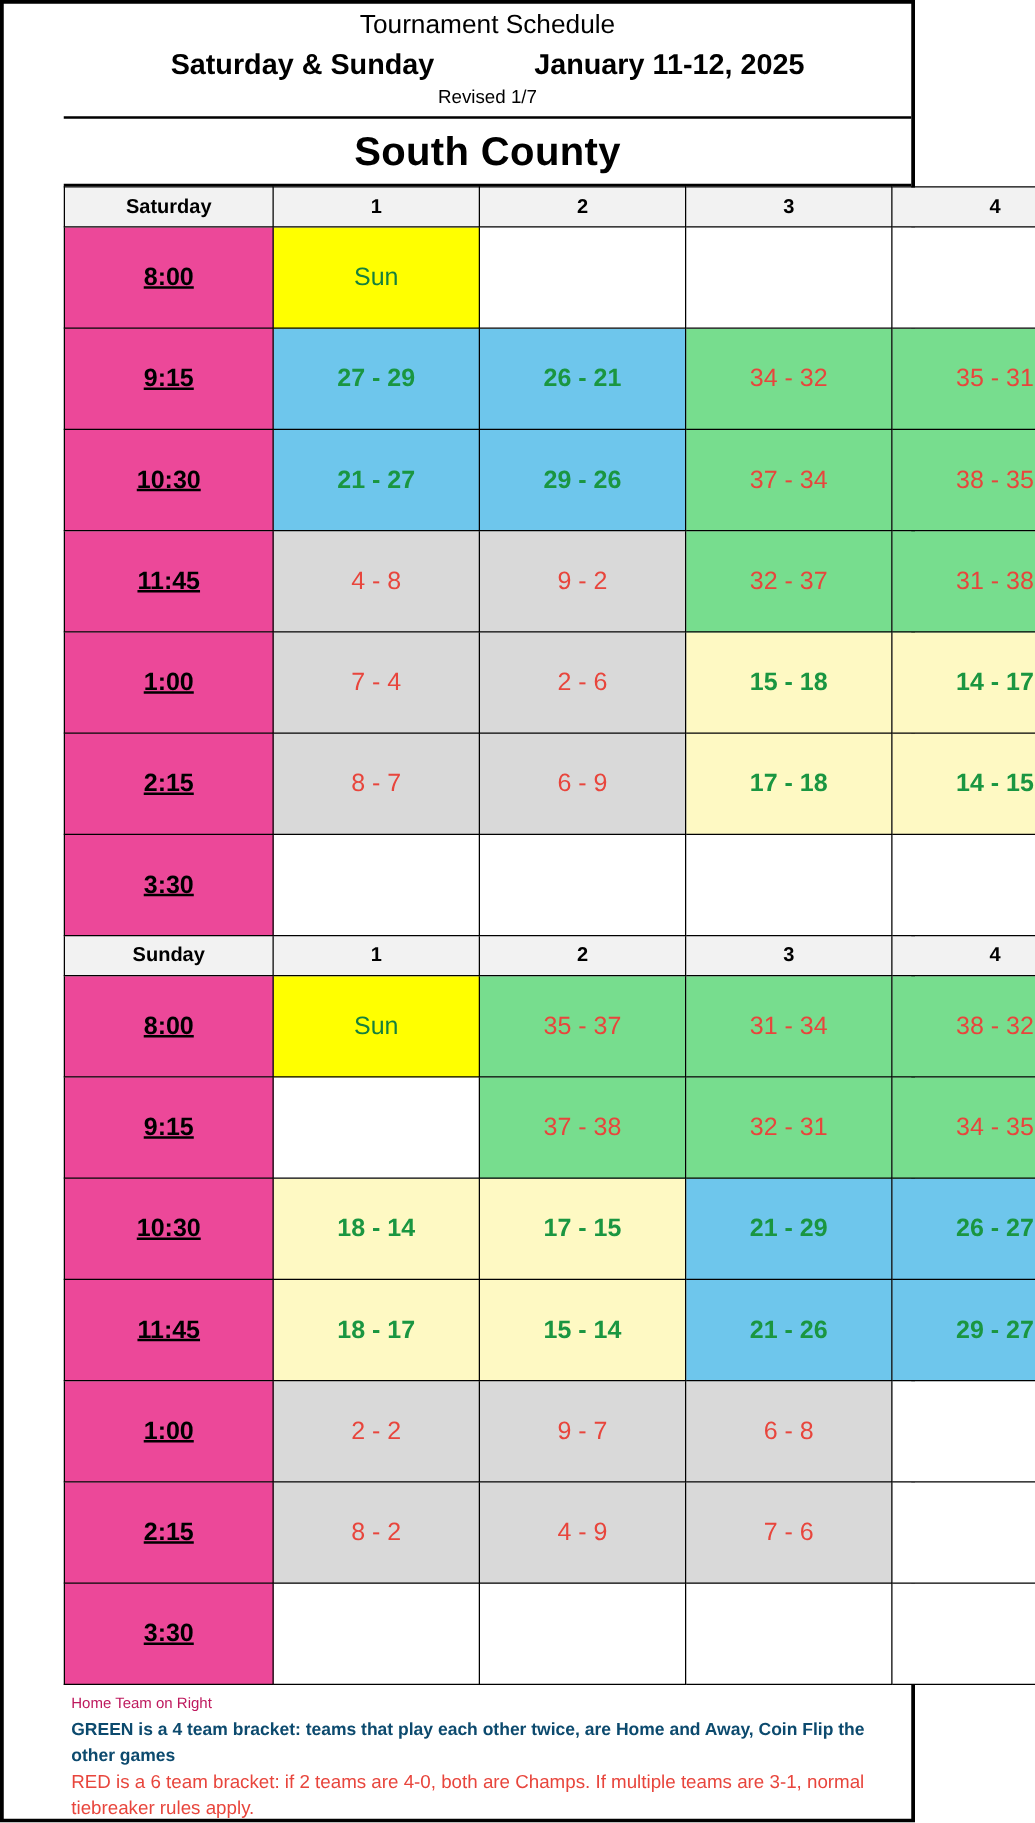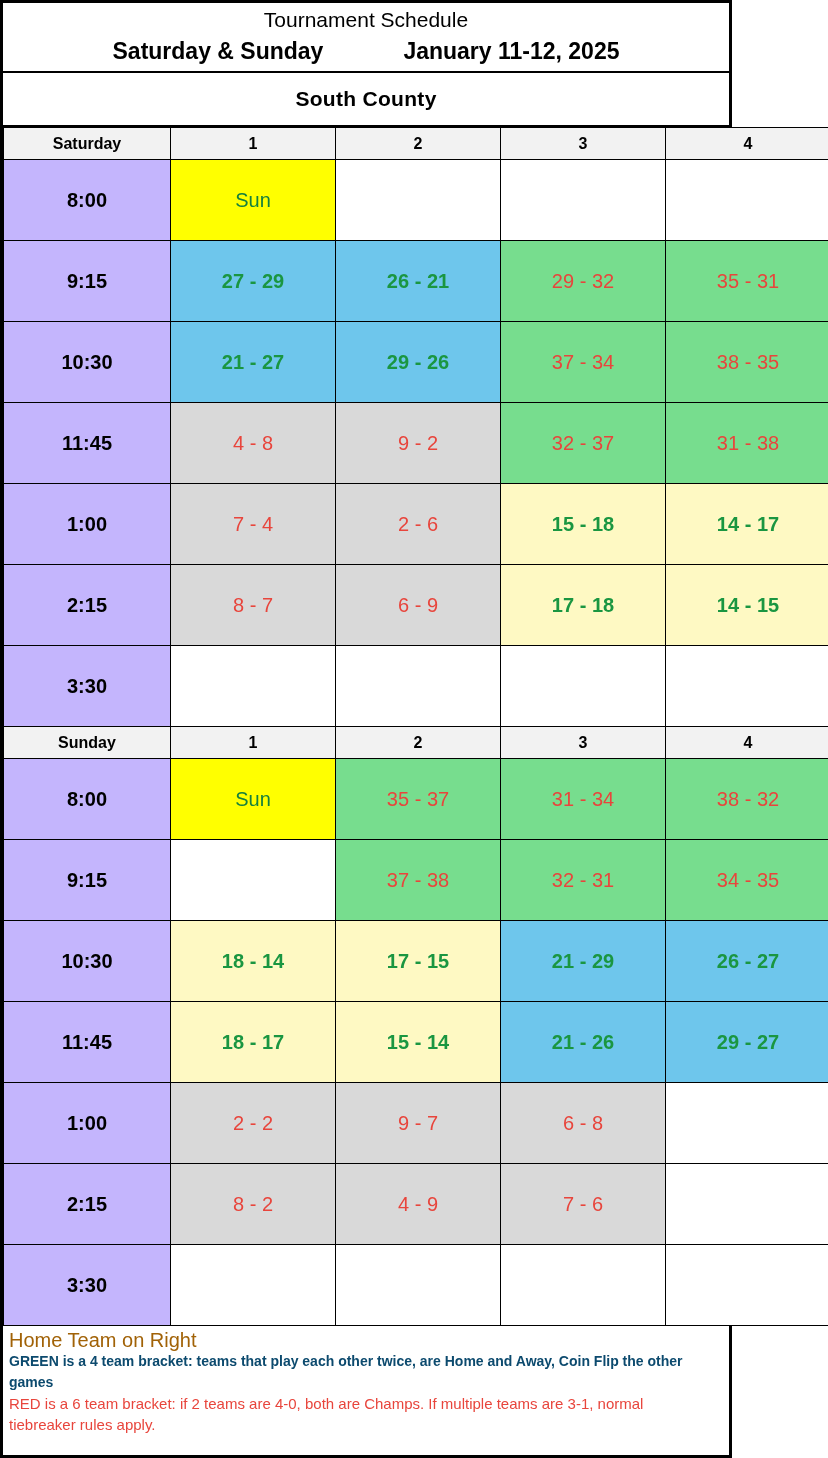--- a/index.html
+++ b/index.html
@@ -14,20 +14,21 @@
     color: #000;
     overflow: hidden;
   }
   .sheet {
     width: 732px;
     height: 1458px;
     box-sizing: border-box;
     border: 3px solid #000;
     display: flex;
     flex-direction: column;
+    padding-left: 48px;
   }
   
   .header {
     border-bottom: 2px solid #000;
     padding: 2px 0 4px 0;
     text-align: center;
   }
   .header .line1 {
     font-size: 21px;
     line-height: 30px;
@@ -40,21 +41,21 @@
     justify-content: center;
     gap: 80px;
   }
   .header .line3 {
     font-size: 15px;
     line-height: 22px;
   }
   .venue {
     border-bottom: 2px solid #000;
     text-align: center;
-    font-size: 21px;
+    font-size: 32px;
     font-weight: bold;
     line-height: 52px;
     letter-spacing: 0.3px;
   }
   
   table.sched {
     border-collapse: collapse;
     table-layout: fixed;
     width: 100%;
   }
@@ -73,21 +74,22 @@
     height: 31px;
     padding: 0;
   }
   tr.slot td {
     height: 80px;
     padding: 0;
   }
   td.timecell {
     font-size: 19px;
     font-weight: bold;
-    background: #c4b5fd;
+    background: #ec4899;
+    text-decoration: underline;
   }
   
   .bg-yellow { background: #ffff00; }
   .bg-blue   { background: #6ec6ec; }
   .bg-green  { background: #77dd8e; }
   .bg-gray   { background: #d9d9d9; }
   .bg-peach  { background: #fef9c3; }
   .bg-white  { background: #ffffff; }
   .txt-red   { color: #e8453c; }
   .txt-green { color: #1a9641; font-weight: bold; }
@@ -95,22 +97,22 @@
   .slotval { display: block; line-height: 78px; }
   
   .footer {
     padding: 4px 6px 2px 6px;
     flex: 1 1 auto;
   }
   .footer div {
     line-height: 21px;
   }
   .f-note {
-    font-size: 20px;
-    color: #a16207;
+    font-size: 12px;
+    color: #be185d;
   }
   .f-green {
     font-size: 14px;
     font-weight: bold;
     color: #0c4a6e;
   }
   .f-red {
     font-size: 15px;
     font-weight: normal;
     color: #e8453c;
@@ -120,20 +122,21 @@
 <body>
 
 <div class="sheet">
 
   <div class="header">
     <div class="line1">Tournament Schedule</div>
     <div class="line2">
       <span>Saturday &amp; Sunday</span>
       <span>January 11-12, 2025</span>
     </div>
+    <div class="line3">Revised 1/7</div>
   </div>
 
   <div class="venue">South County</div>
 
   <table class="sched">
     <colgroup>
       <col class="c-time">
       <col class="c-ct">
       <col class="c-ct">
       <col class="c-ct">
@@ -167,21 +170,21 @@
 
       <tr class="slot">
         <td class="timecell">9:15</td>
         <td class="bg-blue">
             <span class="slotval txt-green">27 - 29</span>
           </td>
         <td class="bg-blue">
             <span class="slotval txt-green">26 - 21</span>
           </td>
         <td class="bg-green">
-            <span class="slotval txt-red">29 - 32</span>
+            <span class="slotval txt-red">34 - 32</span>
           </td>
         <td class="bg-green">
             <span class="slotval txt-red">35 - 31</span>
           </td>
       </tr>
 
       <tr class="slot">
         <td class="timecell">10:30</td>
         <td class="bg-blue">
             <span class="slotval txt-green">21 - 27</span>

